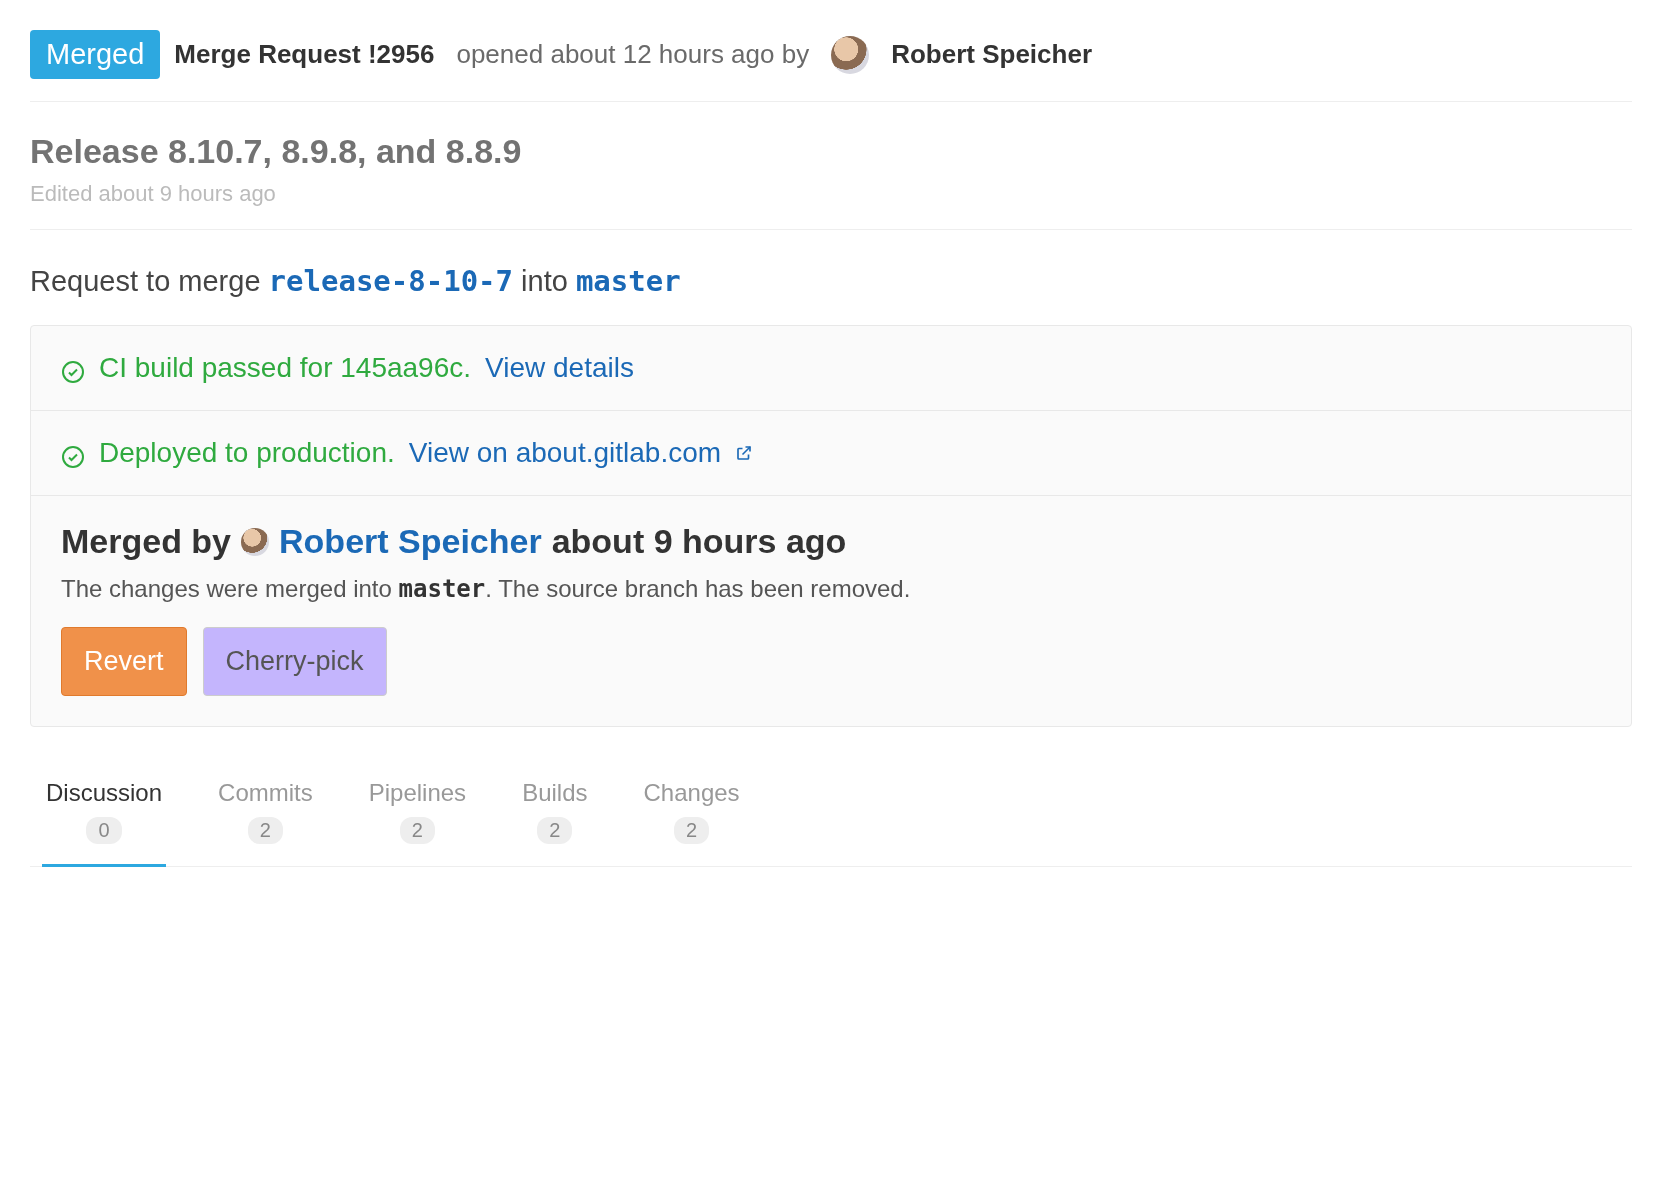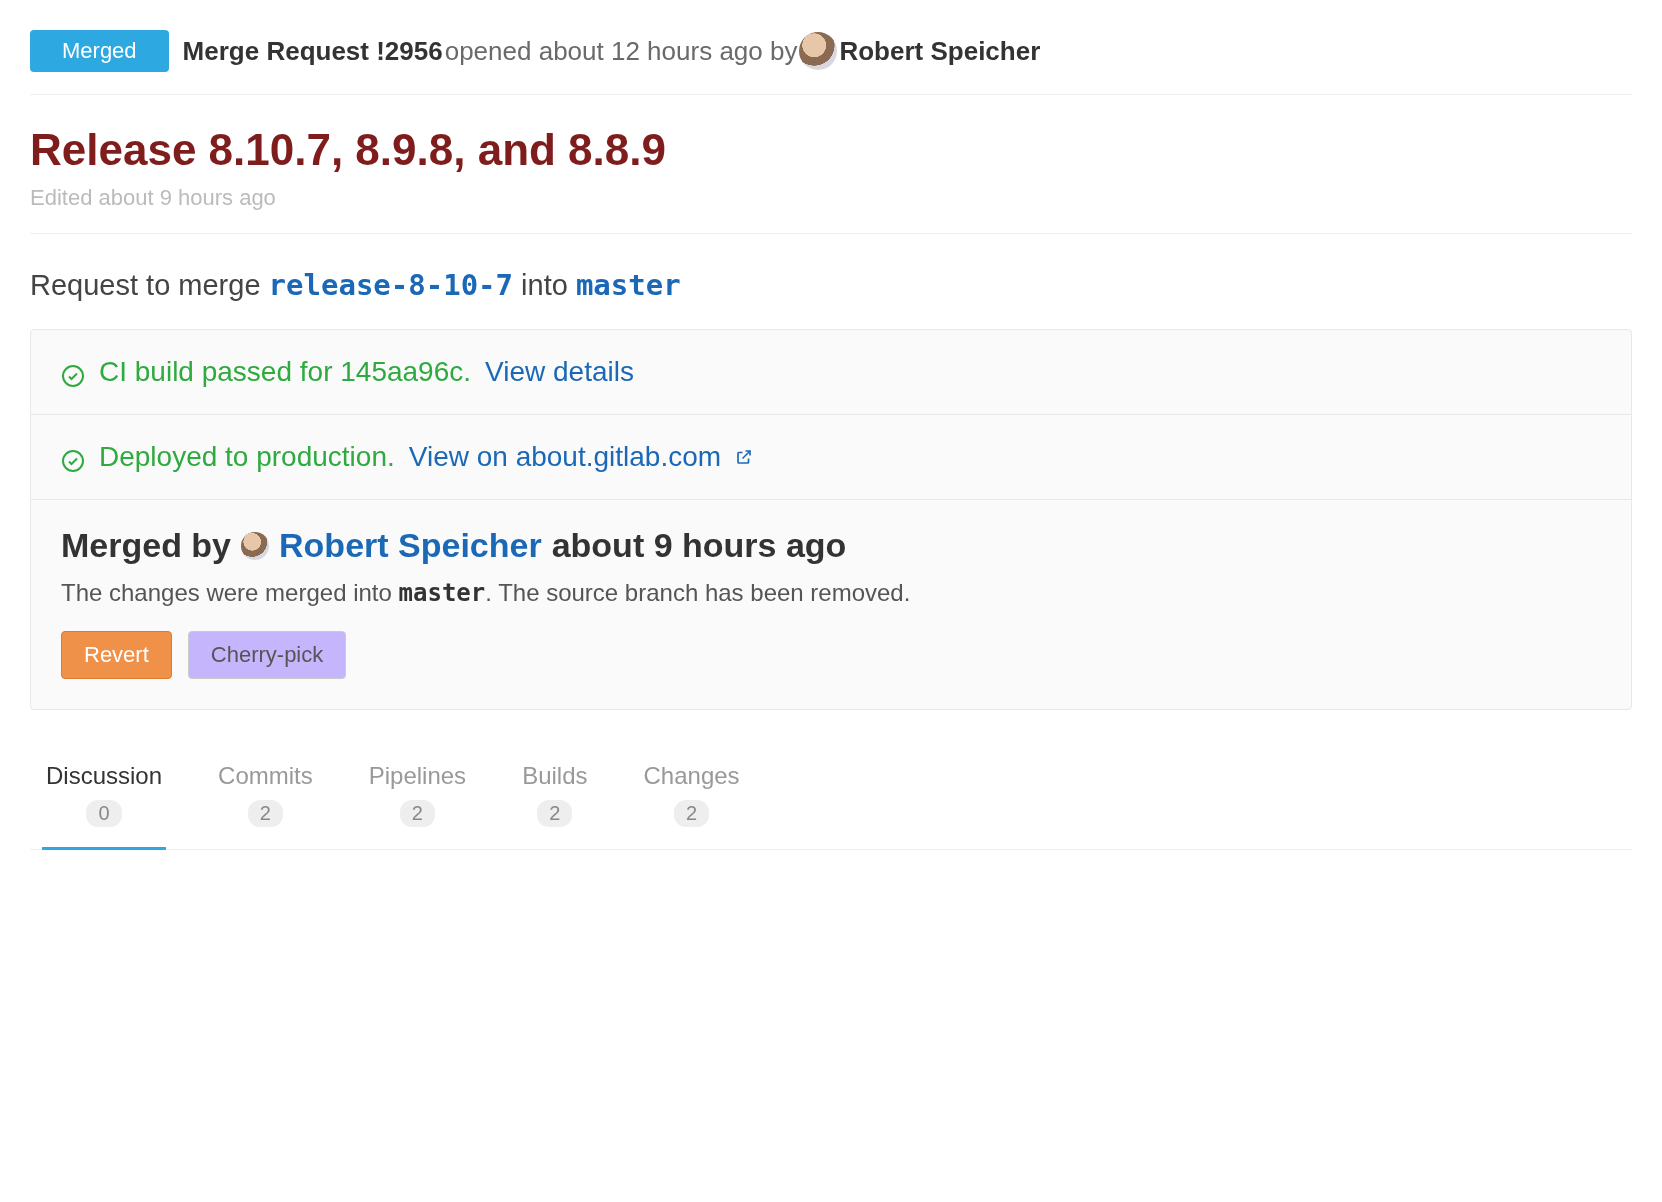--- a/index.html
+++ b/index.html
@@ -13,49 +13,49 @@
     display: flex;
     align-items: center;
     gap: 14px;
     padding-bottom: 22px;
     border-bottom: 1px solid #eee;
     margin-bottom: 30px;
   }
   .badge-merged {
     background: #2da8e0;
     color: #fff;
-    padding: 8px 32px;
+    padding: 8px 16px;
     border-radius: 4px;
-    font-size: 22px;
+    font-size: 29px;
   }
   .header-text {
     font-size: 26px;
     color: #6a6a6a;
     display: flex;
     align-items: center;
-    gap: 2px;
+    gap: 22px;
     flex-wrap: wrap;
   }
   .header-text .bold { font-weight: 600; color: #333; }
   .avatar-lg {
     width: 38px; height: 38px; border-radius: 50%;
     background: radial-gradient(circle at 40% 35%, #e8c7a8 0 35%, #8a6a52 36% 60%, #d8d8e0 61% 100%);
     display: inline-block;
     flex-shrink: 0;
   }
   .avatar-sm {
     width: 28px; height: 28px; border-radius: 50%;
     background: radial-gradient(circle at 40% 35%, #e8c7a8 0 35%, #8a6a52 36% 60%, #d8d8e0 61% 100%);
     display: inline-block;
     vertical-align: middle;
     flex-shrink: 0;
   }
   .author-bold { font-weight: 700; color: #333; font-size: 26px; }
   .title-block { margin-bottom: 22px; }
-  .mr-title { font-size: 44px; font-weight: 700; color: #7f1d1d; margin-bottom: 10px; }
+  .mr-title { font-size: 34px; font-weight: 700; color: #737373; margin-bottom: 10px; }
   .edited { font-size: 22px; color: #bbb; }
   .divider { border-top: 1px solid #eee; margin-bottom: 34px; }
   .merge-line {
     font-size: 29px;
     color: #444;
     margin-bottom: 27px;
   }
   .branch-code {
     font-family: Menlo, Consolas, monospace;
     color: #1b69b6;
@@ -91,22 +91,22 @@
     align-items: center;
     gap: 10px;
     margin-bottom: 14px;
     flex-wrap: wrap;
   }
   .merged-by-line .blue-link { font-weight: 700; }
   .merged-msg { font-size: 24px; color: #555; margin-bottom: 24px; }
   .code-master { font-family: Menlo, Consolas, monospace; font-weight: 600; color: #333; }
   .btn-row { display: flex; gap: 16px; }
   .btn {
-    padding: 10px 22px;
-    font-size: 22px;
+    padding: 18px 22px;
+    font-size: 27px;
     border-radius: 4px;
     cursor: pointer;
     border: 1px solid transparent;
   }
   .btn-revert { background: #f0914a; color: #fff; border-color: #e07a2d; }
   .btn-cherry { background: #c4b5fd; color: #555; border-color: #ccc; }
   .tabs {
     display: flex;
     gap: 48px;
     border-bottom: 1px solid #eee;

